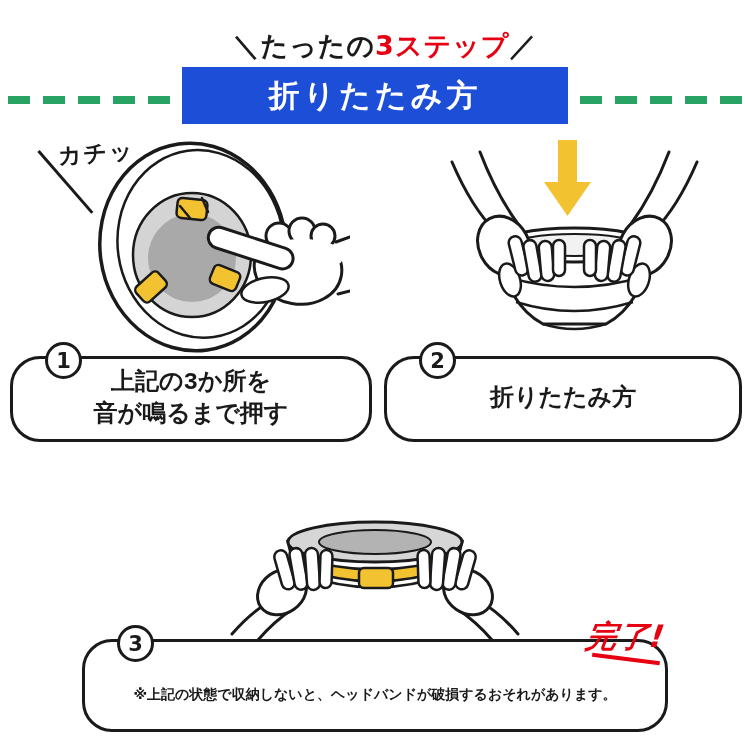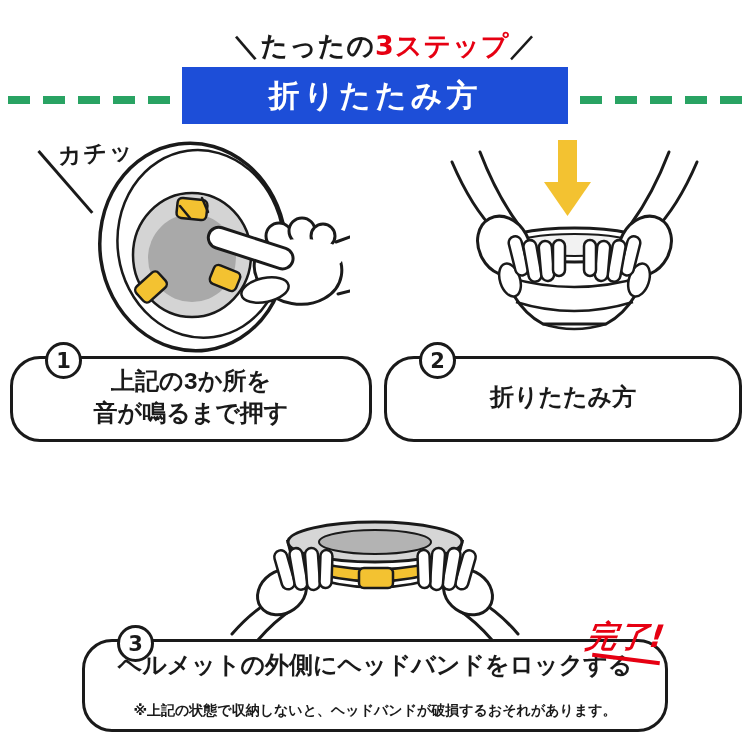--- a/index.html
+++ b/index.html
@@ -190,20 +190,19 @@
     <div class="line">音が鳴るまで押す</div>
   </div>
 
   <div class="bubble b2">
     <div class="stepnum">2</div>
     <div class="line">折りたたみ方</div>
   </div>
 
   <div class="bubble b3">
     <div class="stepnum">3</div>
-    <div class="line">ヘルメットの外側にヘッドバンドをロックする</div>
     <div class="note">※上記の状態で収納しないと、ヘッドバンドが破損するおそれがあります。</div>
   </div>
 
   <div class="done">完了!</div>
   <div class="done-line"></div>
 
 </div>
 
 </body></html>

